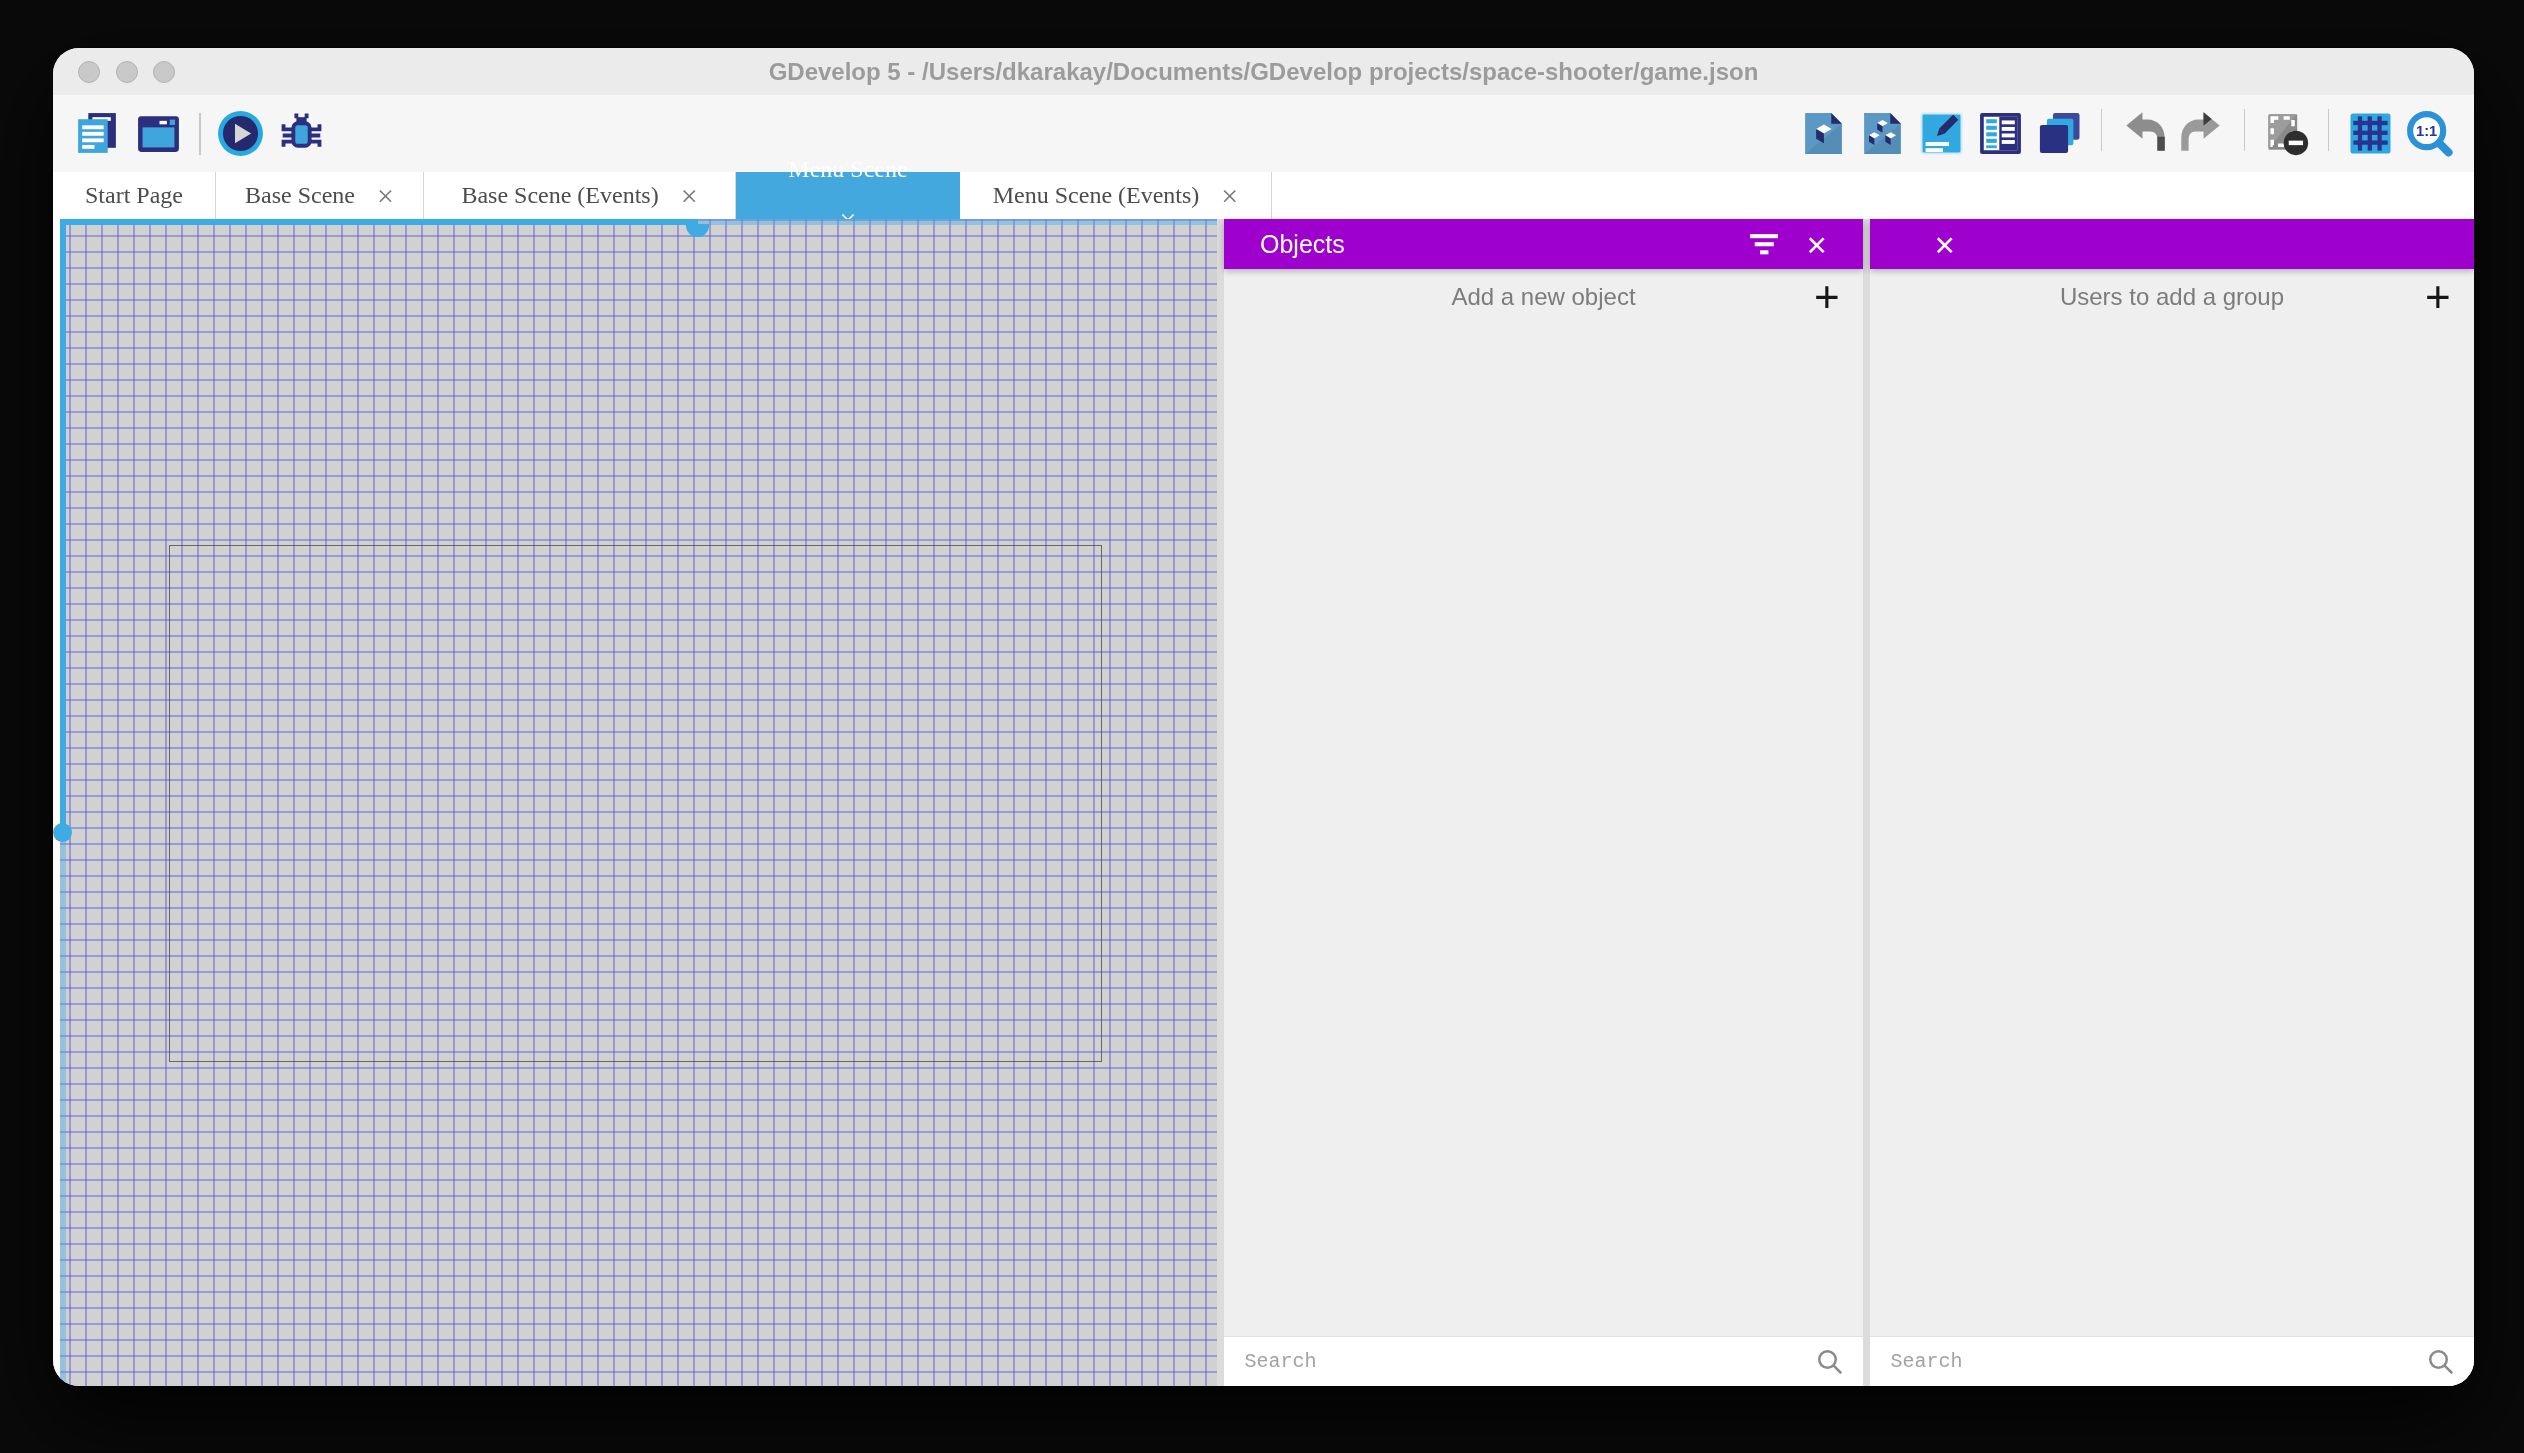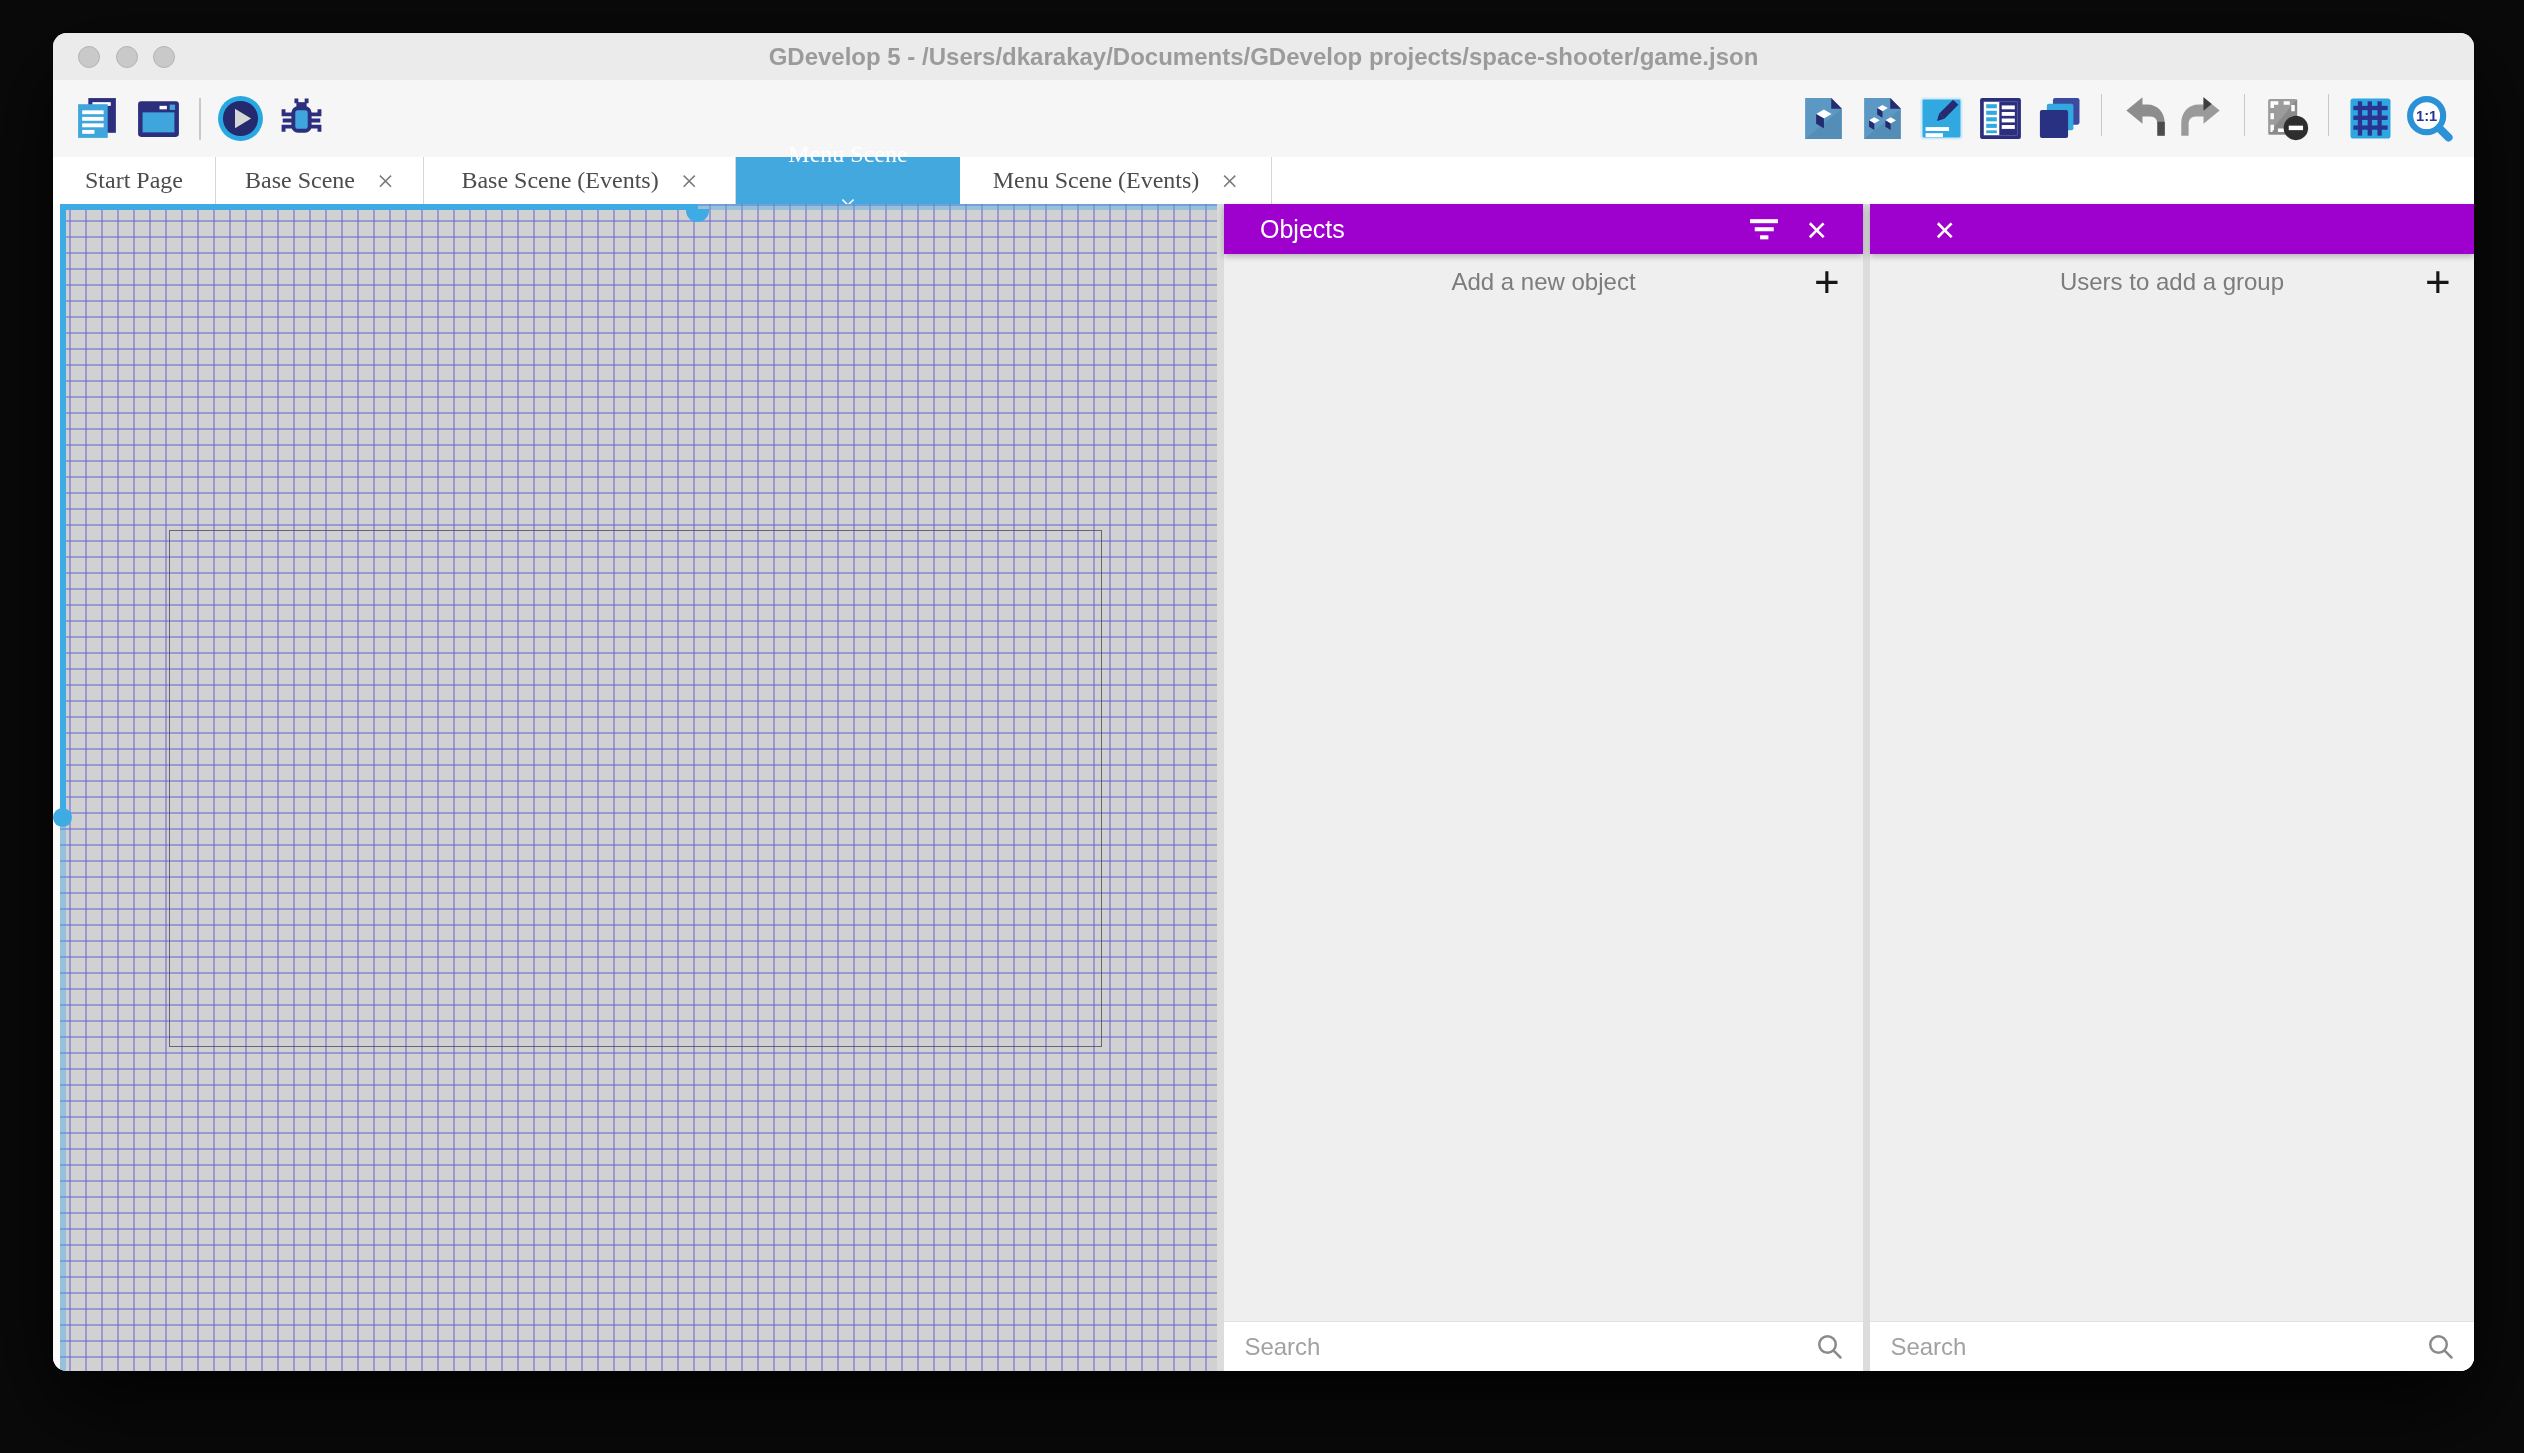--- a/index.html
+++ b/index.html
@@ -3,22 +3,22 @@
 <meta charset="utf-8">
 <style>
   html,body{margin:0;padding:0;}
   body{
     width:2525px;height:1453px;
     background:#0a0a0a;
     font-family:"Liberation Sans","DejaVu Sans",sans-serif;
     overflow:hidden;position:relative;
   }
   .window{
-    position:absolute;left:53px;top:33px;width:2421px;height:1338px;
-    background:#ececec;border-radius:14px;overflow:hidden;
+    position:absolute;left:53px;top:48px;width:2421px;height:1338px;
+    background:#ececec;border-radius:26px;overflow:hidden;
     box-shadow:0 33px 92px rgba(0,0,0,0.85), 0 0 0 0.8px rgba(0,0,0,0.35);
   }
   
   .titlebar{position:absolute;left:0;top:0;width:100%;height:47px;background:#ebebeb;border-bottom:0.8px solid #dcdcdc;}
   .traffic{position:absolute;top:12.6px;width:22px;height:22px;border-radius:50%;background:#c9c9c9;border:0.8px solid #b3b3b3;box-sizing:border-box;}
   .tl-close{left:25px}.tl-min{left:63px}.tl-max{left:100px}
   .win-title{position:absolute;left:0;top:0;width:100%;height:47px;line-height:47px;text-align:center;
     font-size:24px;font-weight:bold;color:#9b9b9b;white-space:nowrap;}
   
   .toolbar{position:absolute;left:0;top:47px;width:100%;height:77px;background:#f6f6f6;
@@ -67,22 +67,22 @@
   .hdr-icon{margin-left:28.5px;display:flex;align-items:center;}
   .hdr-icon svg{width:28.5px;height:28.5px;display:block;}
   .hdr-close{margin-left:28.5px;font-size:35px;font-weight:300;line-height:1;color:#fff;}
   .add-row{position:relative;height:55px;flex:0 0 auto;display:flex;align-items:center;justify-content:center;
     font-size:24px;color:#7c7c7c;}
   .add-plus{position:absolute;right:23.4px;top:50%;transform:translateY(-50%);
     font-size:44px;font-weight:200;color:#161616;line-height:1;}
   .panel-body{flex:1;}
   .search-row{height:49px;flex:0 0 auto;background:#fff;border-top:0.8px solid #e2e2e2;
     display:flex;align-items:center;padding:0 18.4px;}
-  .search-input{flex:1;border:none;outline:none;font-size:24px;color:#333;background:transparent;
-    font-family:Liberation Sans, sans-serif;}
+  .search-input{flex:1;border:none;outline:none;font-size:20px;color:#333;background:transparent;
+    font-family:Liberation Mono, monospace;}
   .search-input::placeholder{color:#a2a2a2;}
   .search-icon svg{width:30px;height:30px;display:block;}
 </style>
 </head>
 <body>
 
 <div class="window">
 
   <div class="titlebar">
     <div class="win-title">GDevelop 5 - /Users/dkarakay/Documents/GDevelop projects/space-shooter/game.json</div>

